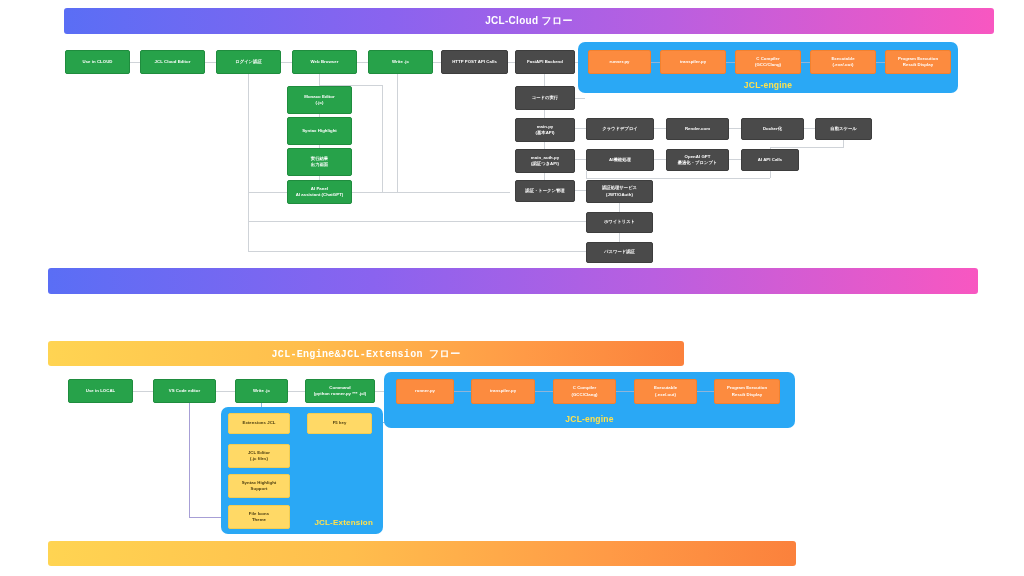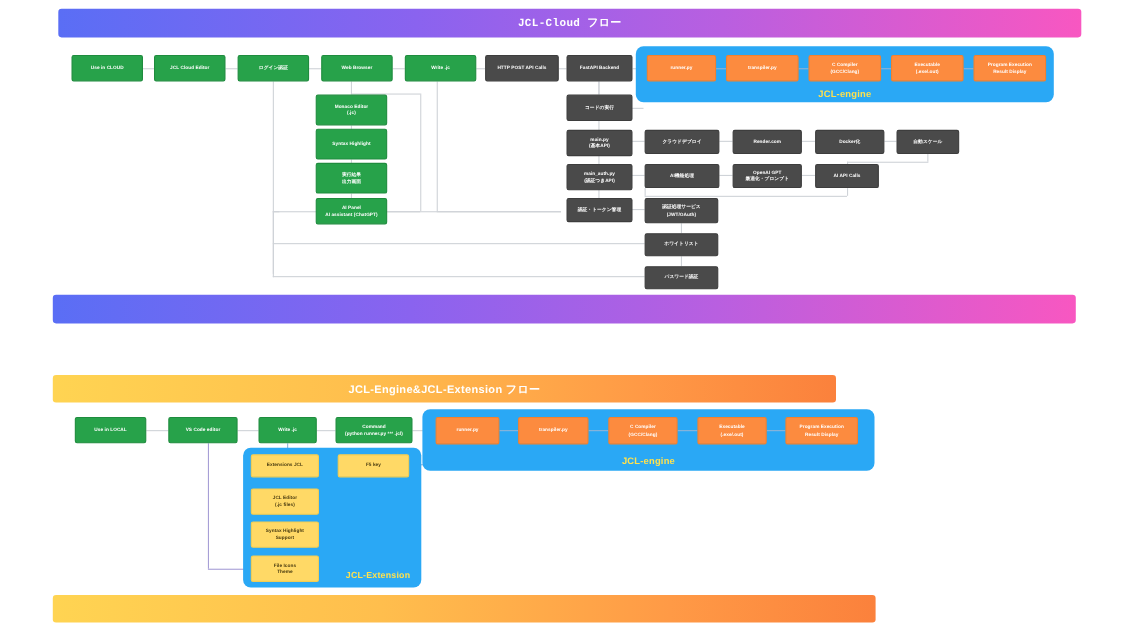--- a/index.html
+++ b/index.html
@@ -45,21 +45,21 @@
   .ln.h{height:1px;}
   .ln.v{width:1px;}
   .ln.violet{background:#a79fd6;}
   .ln.blue{background:#8fb4d8;}
 </style>
 </head>
 <body>
 
 <div class="stage">
 
-  <div class="banner grad-purple" style="left:53px;top:8px;width:930px;height:26px;font-family:Liberation Mono, monospace;">
+  <div class="banner grad-purple" style="left:64px;top:8px;width:930px;height:26px;">
     <div class="banner-title">JCL-Cloud フロー</div>
   </div>
 
   <div class="ln h" style="left:130px;top:62px;width:10px;"></div>
   <div class="ln h" style="left:205px;top:62px;width:11px;"></div>
   <div class="ln h" style="left:281px;top:62px;width:11px;"></div>
   <div class="ln h" style="left:357px;top:62px;width:11px;"></div>
   <div class="ln h" style="left:433px;top:62px;width:8px;"></div>
   <div class="ln h" style="left:508px;top:62px;width:7px;"></div>
   <div class="ln h" style="left:575px;top:62px;width:8px;"></div>
@@ -163,21 +163,21 @@
   <div class="node orange" style="left:660px;top:50px;width:66px;height:24px;">transpiler.py</div>
   <div class="node orange" style="left:735px;top:50px;width:66px;height:24px;">C Compiler
 (GCC/Clang)</div>
   <div class="node orange" style="left:810px;top:50px;width:66px;height:24px;">Executable
 (.exe/.out)</div>
   <div class="node orange" style="left:885px;top:50px;width:66px;height:24px;">Program Execution
 Result Display</div>
 
   <div class="banner grad-purple" style="left:48px;top:268px;width:930px;height:26px;"></div>
 
-  <div class="banner grad-orange" style="left:48px;top:341px;width:712px;height:25px;">
+  <div class="banner grad-orange" style="left:48px;top:341px;width:636px;height:25px;font-family:Liberation Mono, monospace;">
     <div class="banner-title">JCL-Engine&amp;JCL-Extension フロー</div>
   </div>
 
   <div class="ln h" style="left:133px;top:391px;width:20px;"></div>
   <div class="ln h" style="left:216px;top:391px;width:19px;"></div>
   <div class="ln h" style="left:288px;top:391px;width:17px;"></div>
   <div class="ln h" style="left:375px;top:391px;width:25px;"></div>
 
   <div class="ln v violet" style="left:189px;top:403px;height:114px;"></div>
   <div class="ln h violet" style="left:189px;top:517px;width:39px;"></div>

